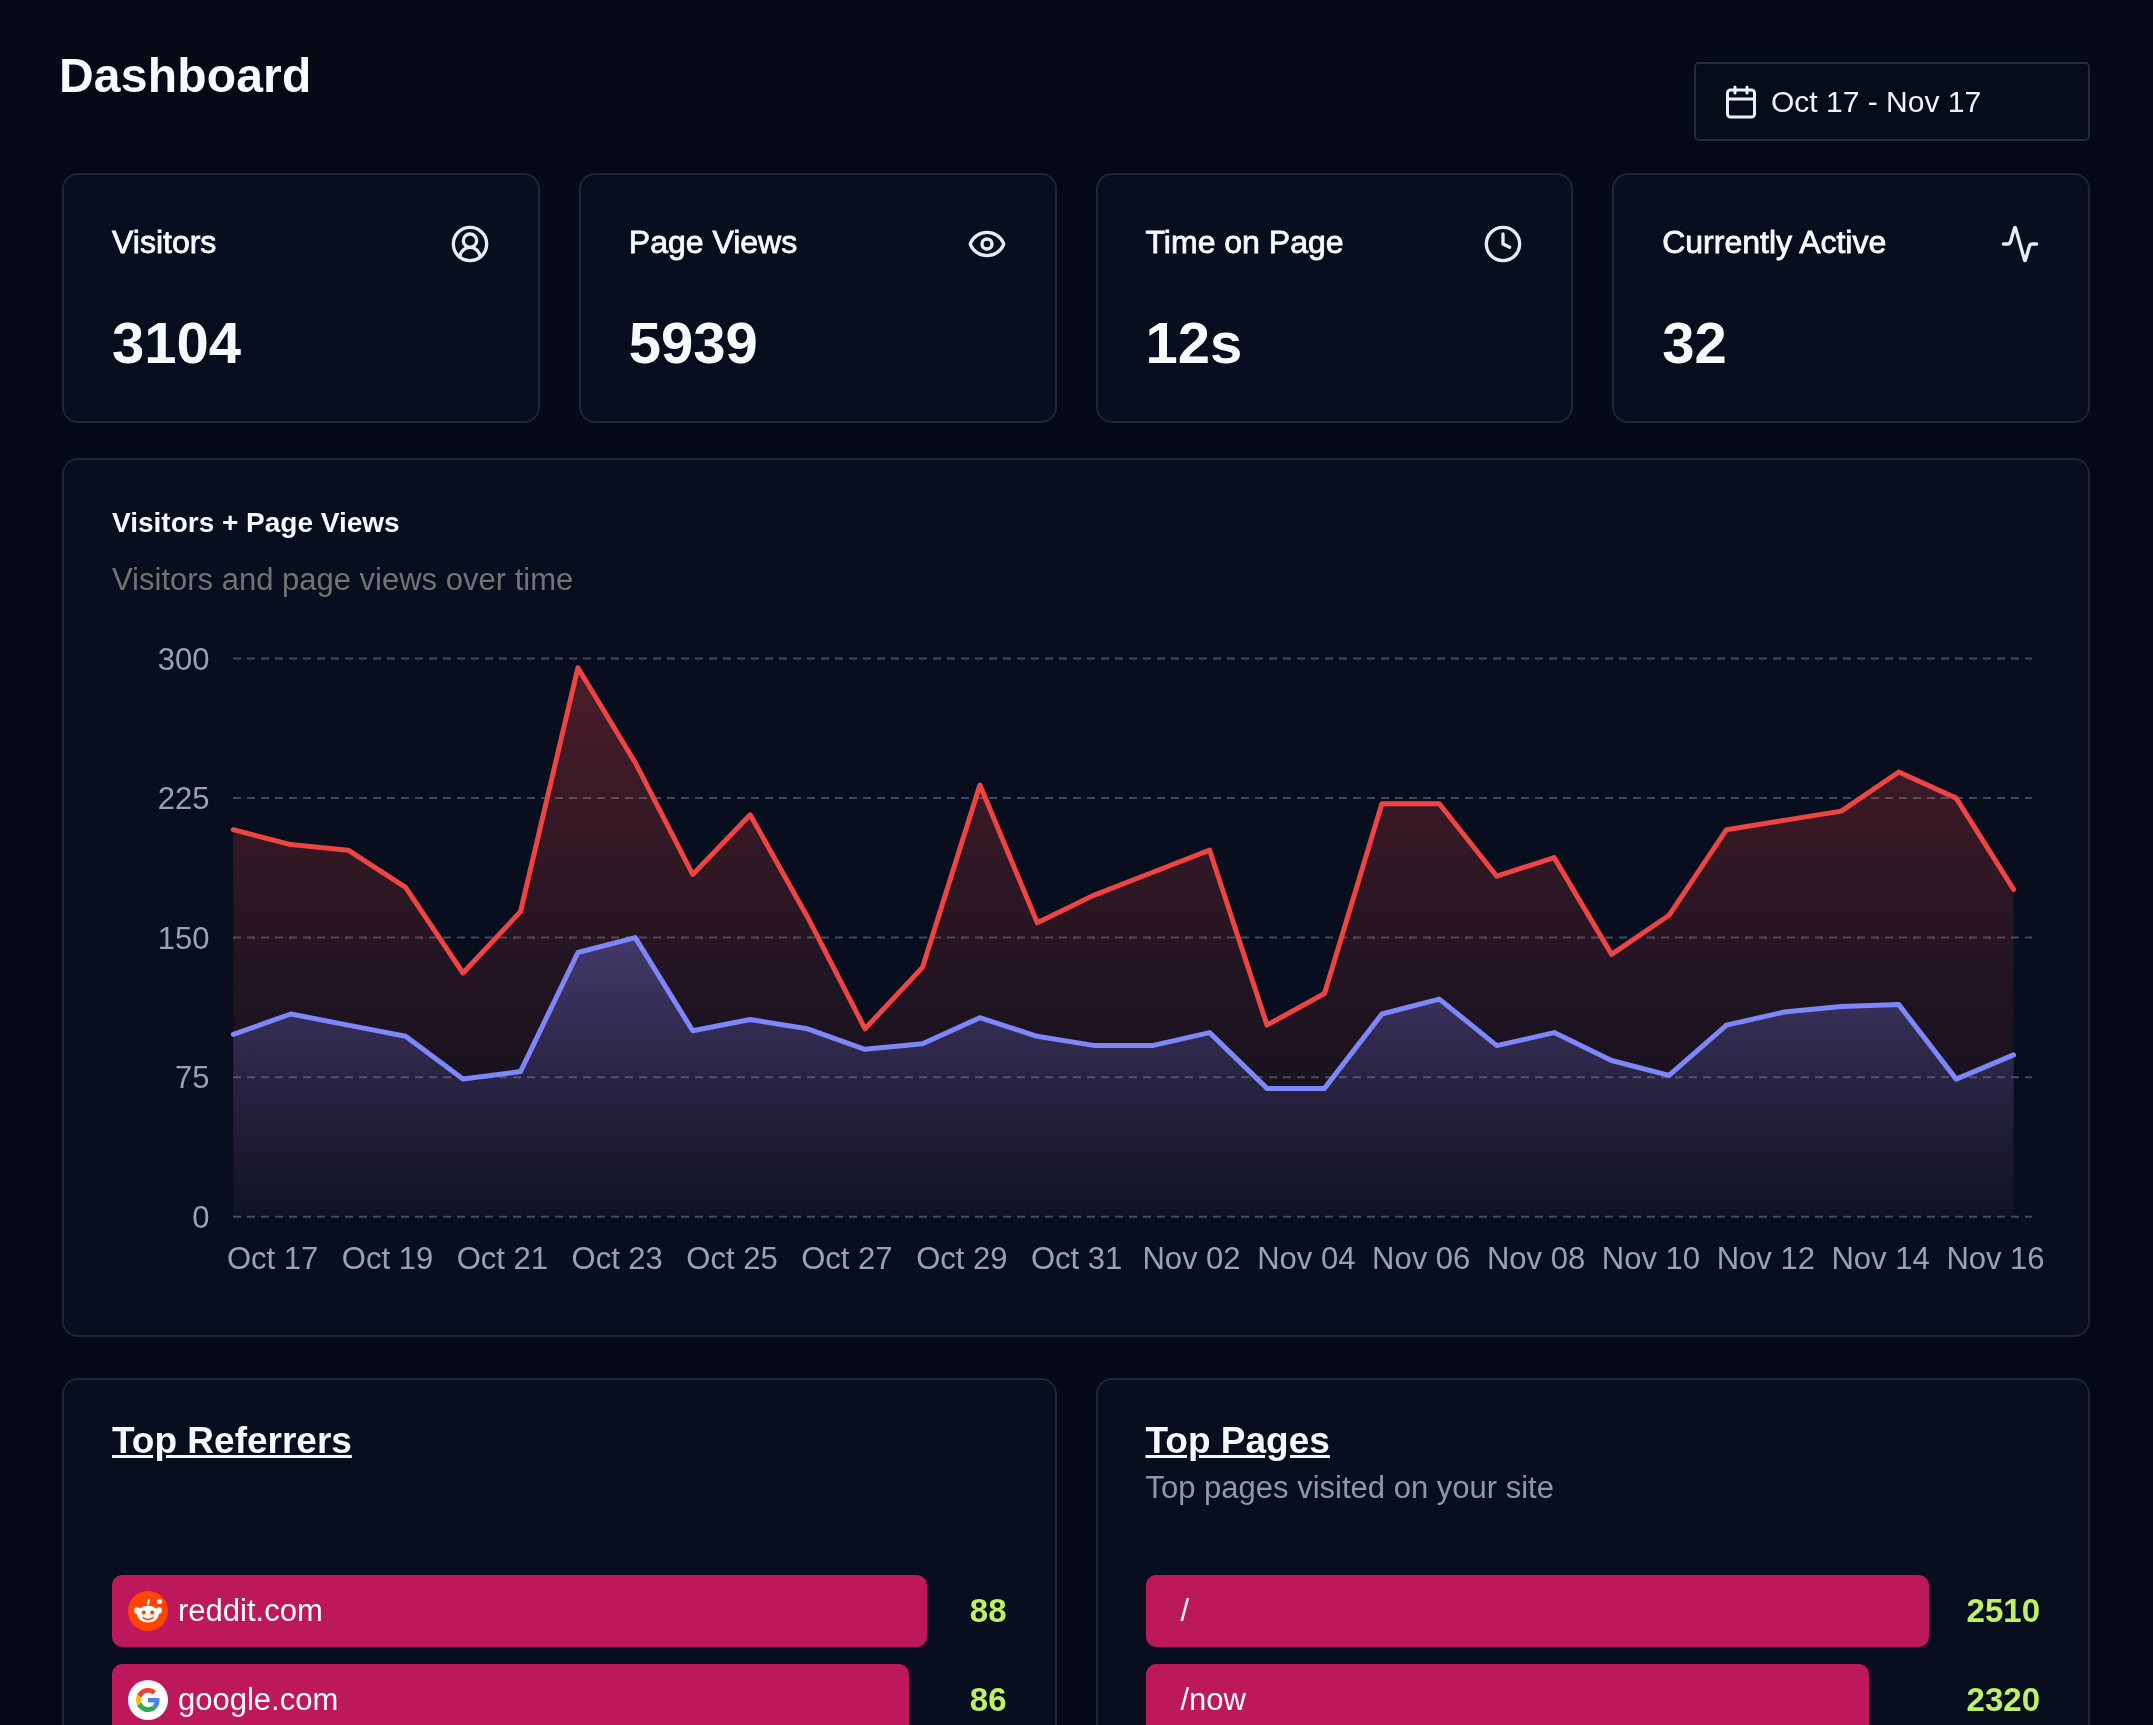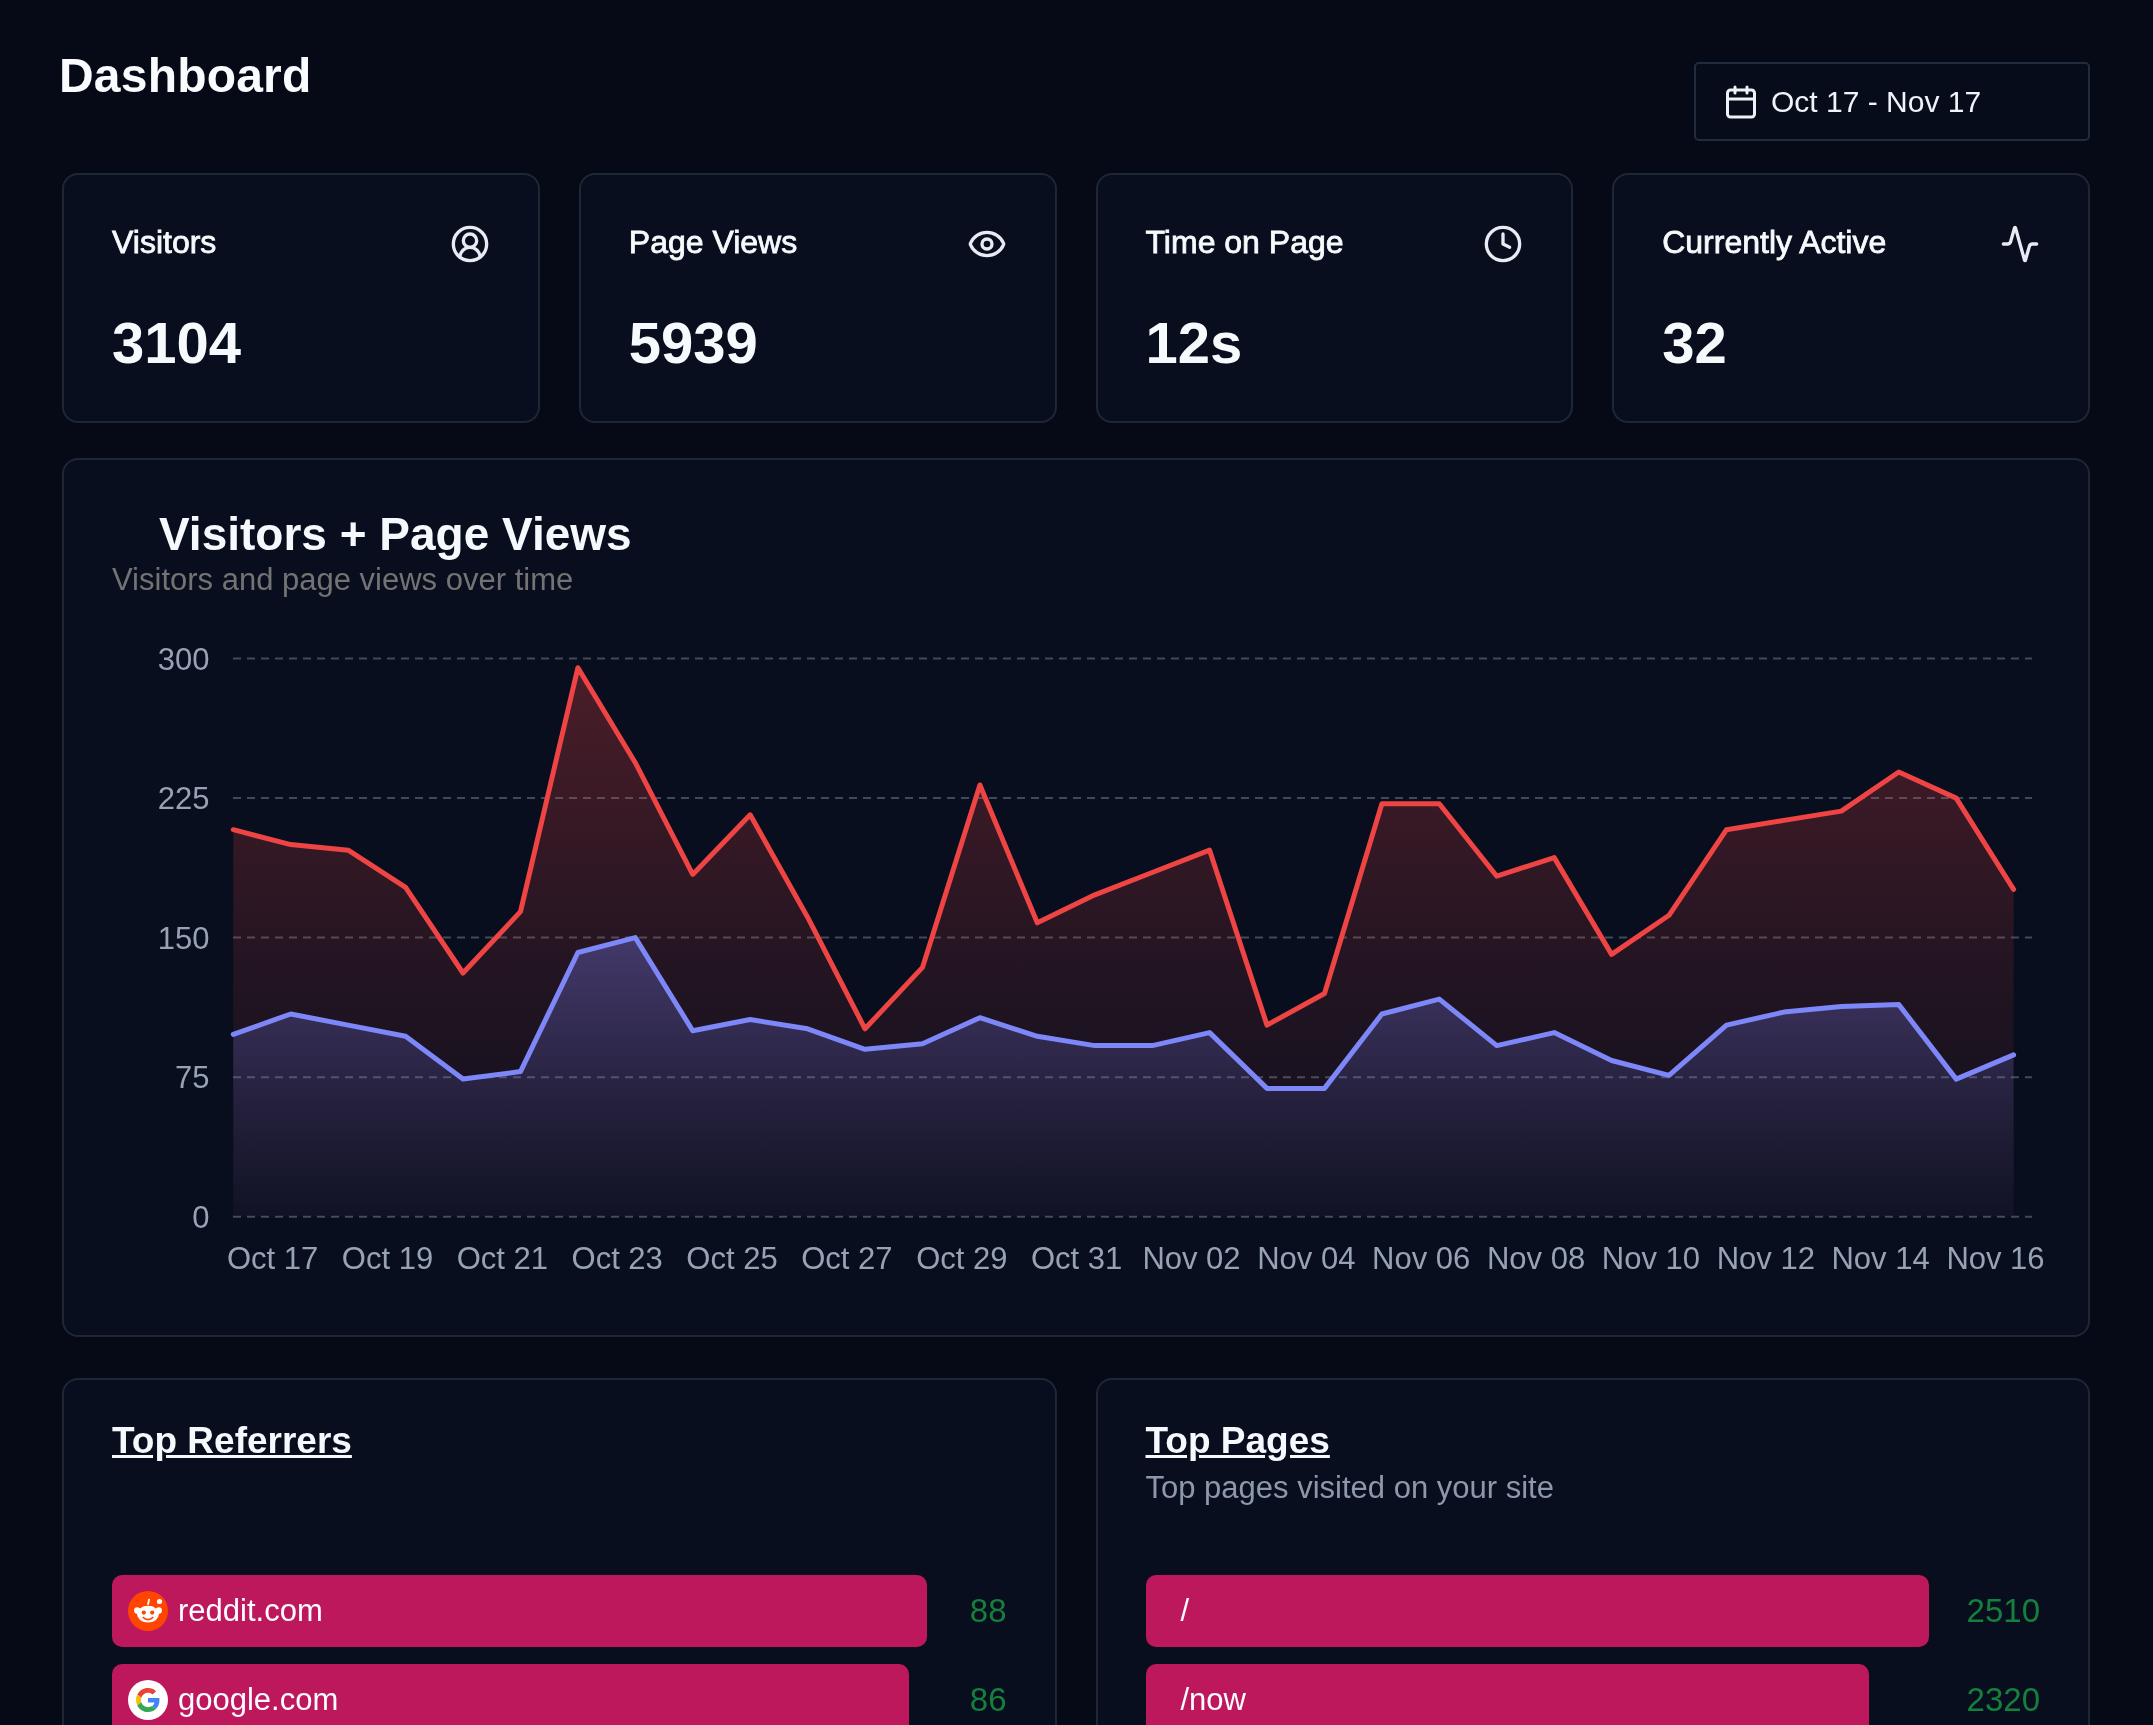--- a/index.html
+++ b/index.html
@@ -7,31 +7,31 @@
 .card { position:absolute; background:#080e1d; border:2px solid #1d2736; border-radius:16px; }
 h1 { position:absolute; left:59px; top:48px; font-size:48px; font-weight:700; color:#fafbfe; letter-spacing:0.2px; }
 .datebtn { position:absolute; left:1694px; top:62px; width:396px; height:79px; border:2px solid #222c3f;
   border-radius:5px; display:flex; align-items:center; padding-left:27px; gap:12px; background:#060c19; }
 .datebtn span { font-size:30px; color:#f0f3fa; }
 .stat { top:173px; width:477.75px; height:250px; }
 .stat-title { position:absolute; left:48px; top:49px; font-size:32px; font-weight:400; -webkit-text-stroke:0.8px #f7fafd; color:#f7fafd; }
 .stat-icon { position:absolute; right:48px; top:49px; width:40px; height:40px; }
 .stat-num { position:absolute; left:48px; top:134px; font-size:58px; font-weight:700; color:#f7fafd; }
 .chartcard { left:62px; top:458px; width:2028px; height:879px; }
-.ctitle { position:absolute; left:48px; top:47px; font-size:46px; font-weight:700; color:#f5f8fc;margin-left:47px; }
+.ctitle { position:absolute; left:48px; top:47px; font-size:28px; font-weight:700; color:#f5f8fc; }
 .csub { position:absolute; left:48px; top:102px; font-size:31px; color:#737373; }
 .chart { position:absolute; left:0; top:0; }
 .bcard { top:1377.5px; width:994.5px; height:400px; }
 .btitle { position:absolute; left:48px; top:40px; font-size:37px; font-weight:700; color:#f5f8fc;text-decoration:underline; }
 .bsub { position:absolute; left:48px; top:90px; font-size:31px; color:#8e98ac; }
 .bar { position:absolute; left:48px; height:72px; background:#be185d; border-radius:10px;
   display:flex; align-items:center; padding-left:16px; gap:10px; }
 .bicon { width:40px; height:40px; display:inline-block; }
 .blabel { font-size:31px; color:#fdfcff; }
-.bval { position:absolute; right:48px; height:72px; display:flex; align-items:center; font-size:33px; color:#15803d; }
+.bval { position:absolute; right:48px; height:72px; display:flex; align-items:center; font-size:33px; color:#bef264;font-weight:bold; }
 svg text { font-family:"Liberation Sans", sans-serif; }
 </style></head><body>
 <div class="page">
 <h1>Dashboard</h1>
 <div class="datebtn">
       <svg width="36" height="36" viewBox="0 0 24 24" fill="none" stroke="#eef1f8" stroke-width="2" stroke-linecap="round" stroke-linejoin="round">
         <path d="M8 2v4"></path>
         <path d="M16 2v4"></path>
         <rect width="18" height="18" x="3" y="4" rx="2"></rect>
         <path d="M3 10h18"></path>

